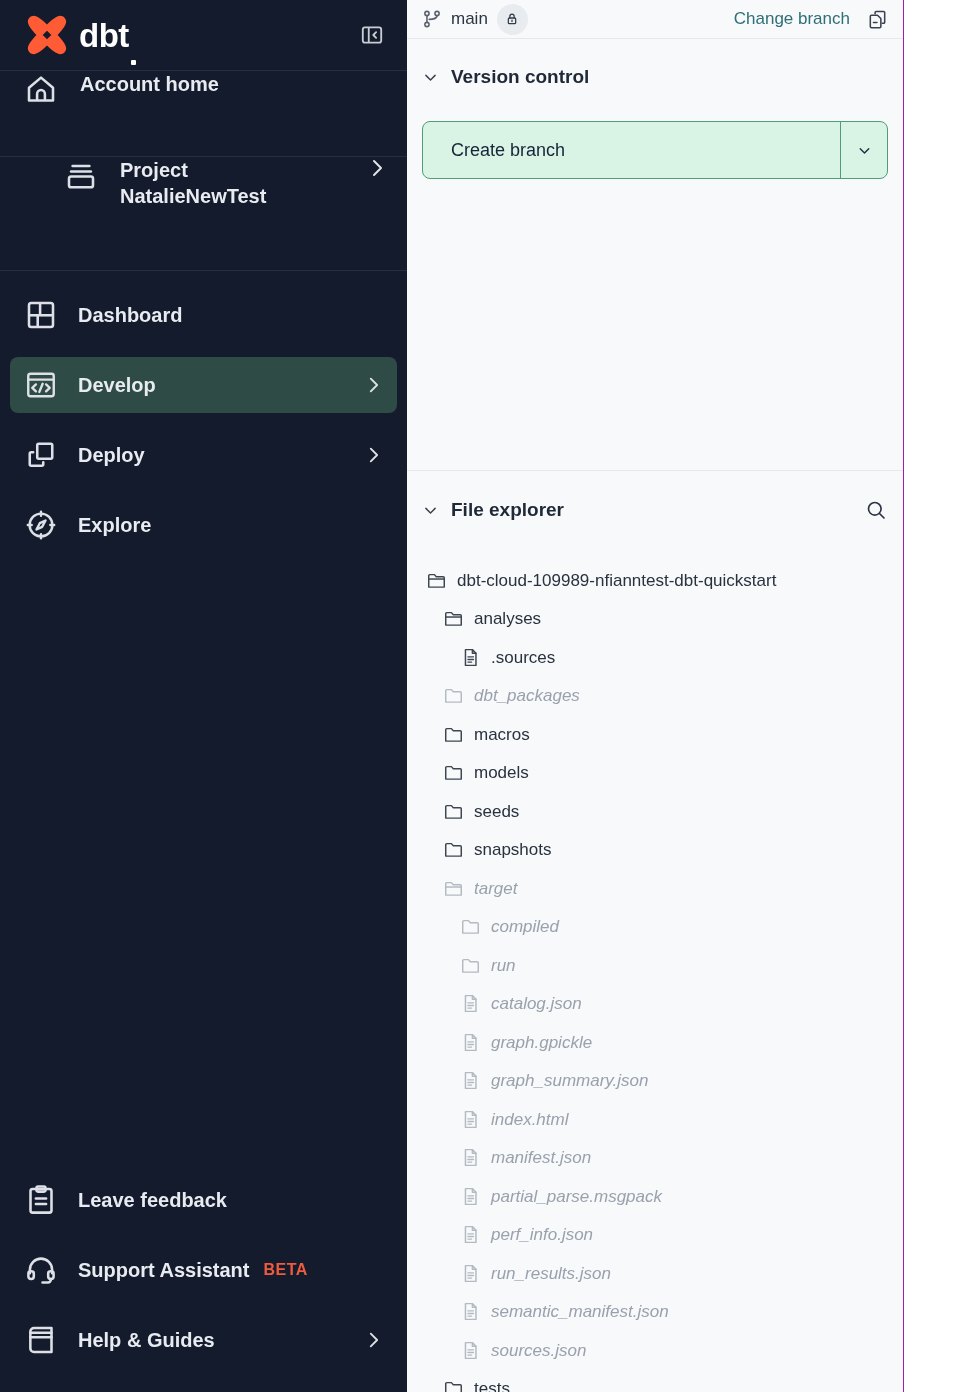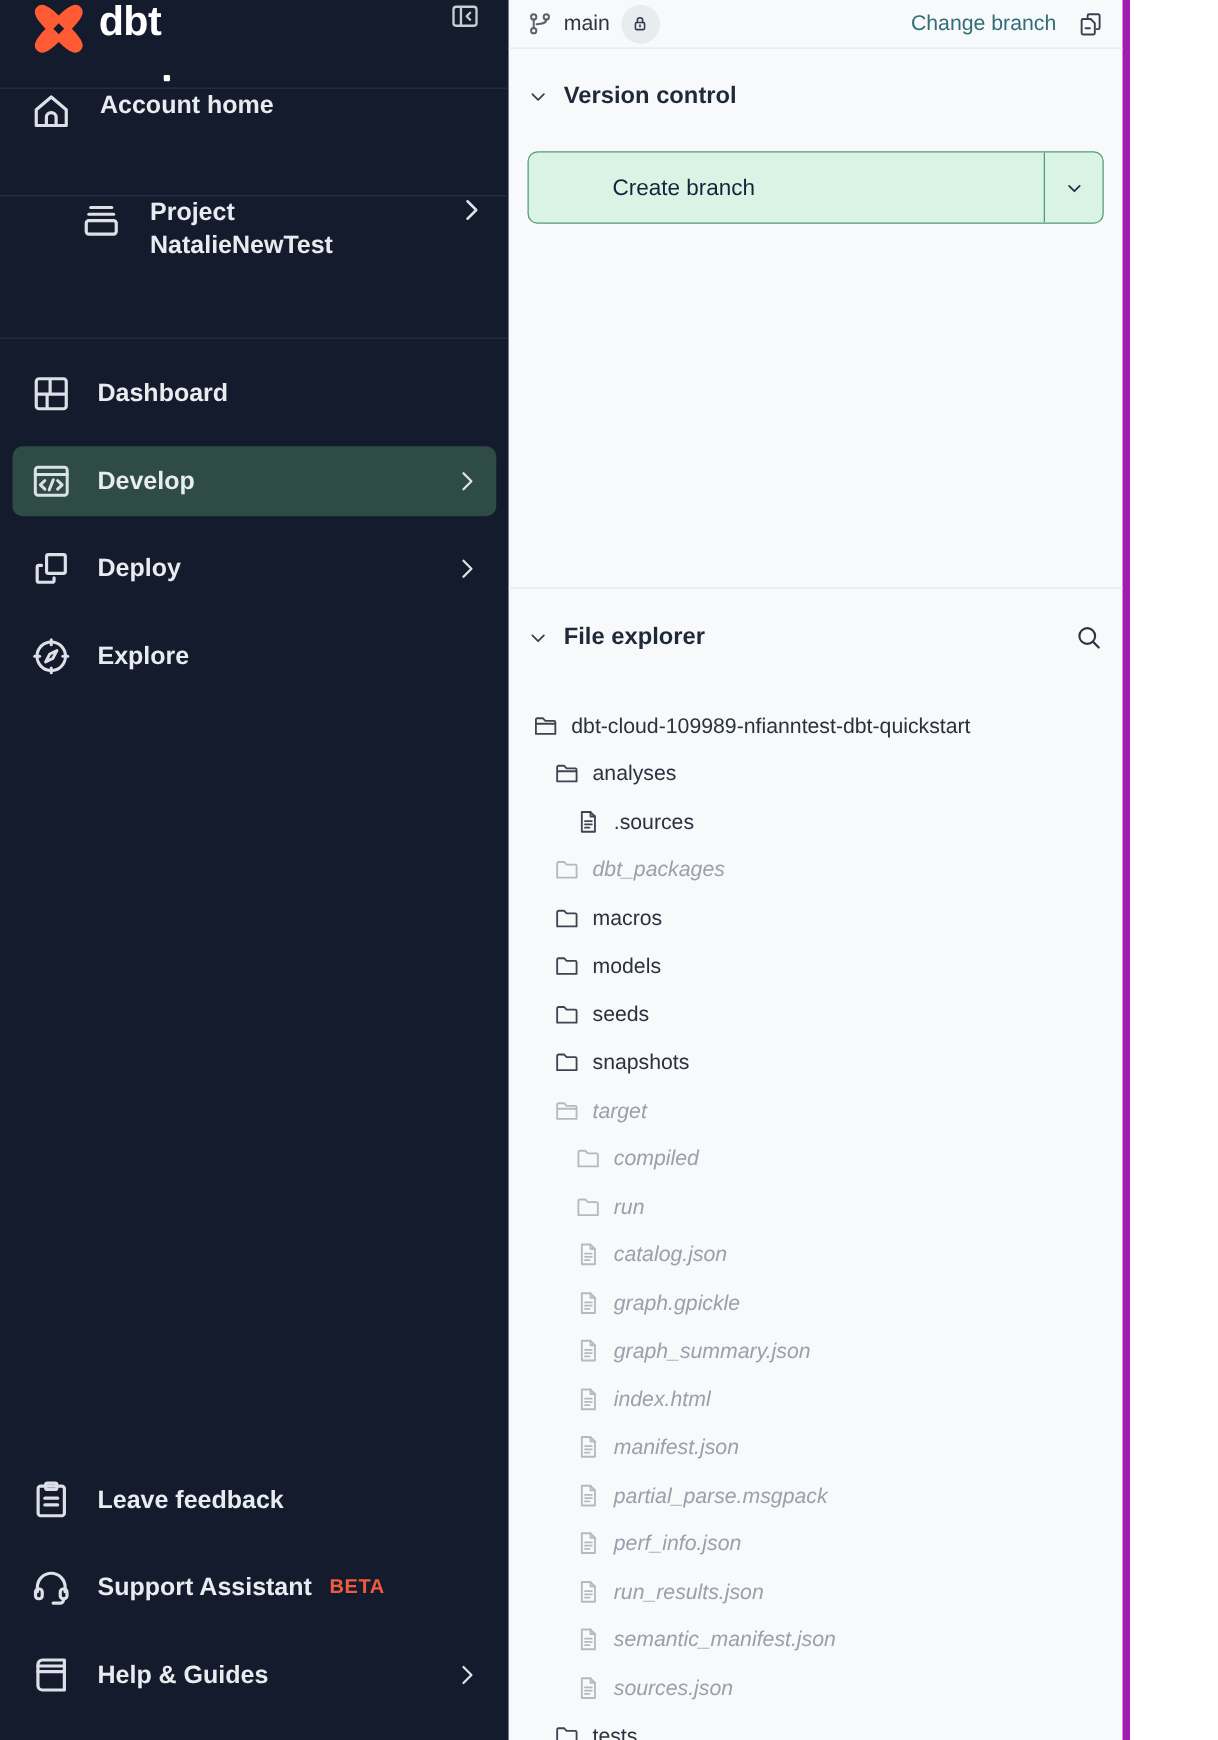--- a/index.html
+++ b/index.html
@@ -26,21 +26,21 @@
     -webkit-font-smoothing:antialiased;
   }
   svg{display:block;}
 
   
   .sidebar{
     position:absolute;left:0;top:0;width:407px;height:1392px;
     background:var(--sidebar-bg);color:var(--sidebar-text);
     display:flex;flex-direction:column;
   }
-  .logo-row{height:70px;display:flex;padding:0 22px 0 24px;flex:none;}
+  .logo-row{height:70px;display:flex;align-items:center;padding:0 22px 0 24px;flex:none;}
   .brand-word{font-size:33px;font-weight:700;color:#fff;margin-left:9px;letter-spacing:-0.5px;line-height:1;}
   .brand-dot{width:5px;height:5px;background:#fff;border-radius:1px;align-self:flex-end;margin:0 0 5px 2px;}
   .collapse-btn{margin-left:auto;cursor:pointer;color:#c9cdd4;}
   .sb-divider{height:1px;background:var(--sidebar-divider);flex:none;}
   .nav-row{display:flex;padding:0 22px;flex:none;cursor:pointer;}
   .nav-row .icon{width:38px;display:flex;justify-content:center;color:var(--sidebar-icon);flex:none;}
   .nav-label{margin-left:20px;font-size:20px;font-weight:700;color:var(--sidebar-text);line-height:1.3;}
   .nav-chevron{margin-left:auto;color:#dfe3e8;}
   .row-account{height:85px;}
   .row-project{height:113px;margin-left:40px;}
@@ -48,39 +48,39 @@
   .nav-item{height:56px;border-radius:8px;display:flex;align-items:center;padding:0 16px 0 12px;cursor:pointer;}
   .nav-item .icon{width:38px;display:flex;justify-content:center;color:var(--sidebar-icon);flex:none;}
   .nav-item .nav-label{margin-left:18px;}
   .nav-item.active{background:var(--active-bg);}
   .bottom-group{margin-top:auto;padding:0 10px 24px;display:flex;flex-direction:column;gap:14px;flex:none;}
   .beta-badge{margin-left:14px;color:var(--beta-orange);font-size:16px;font-weight:700;letter-spacing:0.5px;}
 
   
   .panel{
     position:absolute;left:407px;top:0;width:497px;height:1392px;
-    background:var(--panel-bg);border-right:6px solid #a21caf;
+    background:var(--panel-bg);border-right:1px solid #a21caf;
   }
   .topbar{height:39px;display:flex;align-items:center;padding:0 14px;border-bottom:1px solid var(--panel-border);}
   .branch-icon{color:#59616e;}
   .branch-name{margin-left:8px;font-size:17px;color:#2c3545;}
   .lock-pill{margin-left:9px;width:31px;height:31px;border-radius:50%;background:#e9ecef;display:flex;align-items:center;justify-content:center;color:#333c49;flex:none;}
   .change-branch{margin-left:auto;color:var(--link-teal);font-size:17px;cursor:pointer;}
   .copy-btn{margin-left:16px;color:#39414e;cursor:pointer;}
 
   .vc-section{height:432px;border-bottom:1px solid var(--panel-border);padding:0 15px;}
   .section-header{display:flex;align-items:center;padding-top:27px;cursor:pointer;}
   .sec-chevron{color:#38404d;flex:none;}
   .section-title{margin-left:12px;font-size:19px;font-weight:700;color:#1f2937;}
   .create-branch-btn{
     margin-top:33px;height:58px;border:1.5px solid var(--btn-green-border);
     border-radius:8px;background:var(--btn-green-bg);
     display:flex;align-items:center;overflow:hidden;cursor:pointer;
   }
-  .btn-label{padding-left:28px;font-size:18px;color:#16243a;margin-left:39px;}
+  .btn-label{padding-left:28px;font-size:18px;color:#16243a;}
   .btn-caret{margin-left:auto;width:47px;align-self:stretch;border-left:1.5px solid var(--btn-green-border);
     display:flex;align-items:center;justify-content:center;color:#223043;cursor:pointer;}
 
   .fe-section{padding:0 15px;}
   .fe-header{display:flex;align-items:center;padding-top:27px;}
   .search-btn{margin-left:auto;color:#2c3545;cursor:pointer;}
   .tree{margin-top:30px;}
   .tree-row{height:38.5px;display:flex;align-items:flex-end;cursor:pointer;}
   .tree-icon{color:#3d4550;flex:none;display:flex;}
   .tree-label{margin-left:10px;font-size:17px;color:#29323f;white-space:nowrap;}

